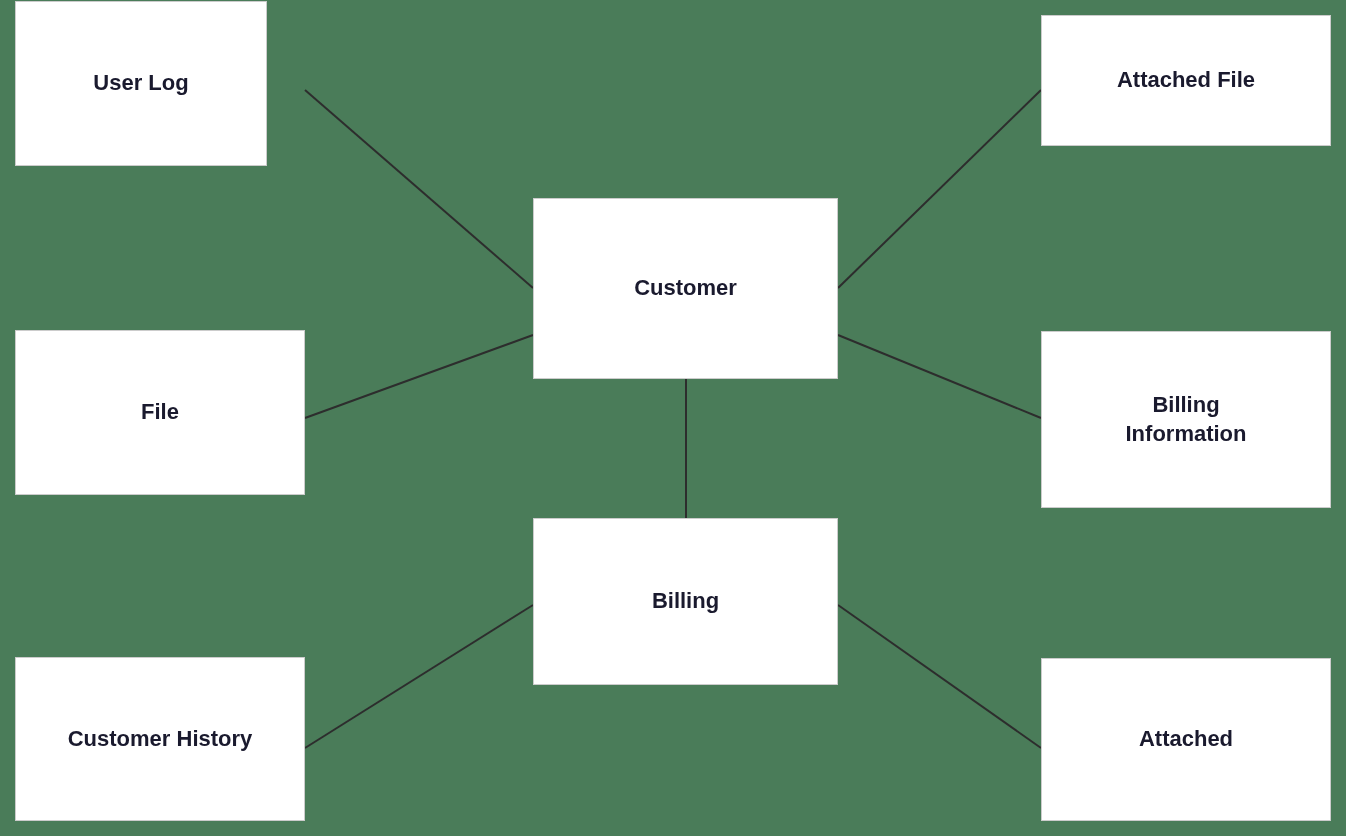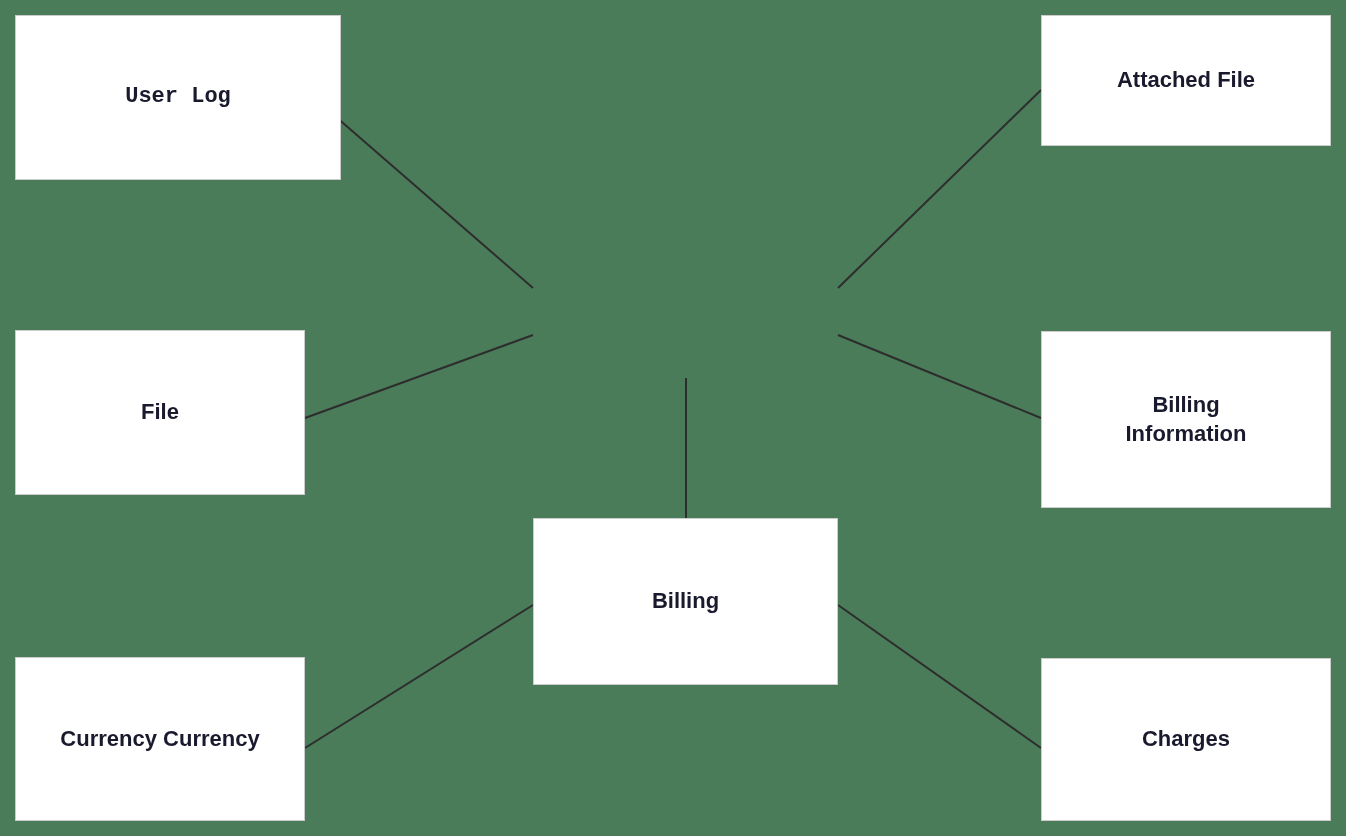--- a/index.html
+++ b/index.html
@@ -71,43 +71,46 @@
 
     <line x1="1041" y1="418" x2="838" y2="335"></line>
 
     <line x1="686" y1="378" x2="686" y2="518"></line>
 
     <line x1="305" y1="748" x2="533" y2="605"></line>
 
     <line x1="1041" y1="748" x2="838" y2="605"></line>
   </svg>
 
-  <div class="node" style="left: 15px; top: 15px; width: 326px; height: 165px; font-family: Liberation Mono, monospace;">
+  <div class="node" style="left: 15px; top: 1px; width: 252px; height: 165px;">
     <span class="node-label">User Log</span>
   </div>
 
   <div class="node" style="right: 15px; top: 15px; width: 290px; height: 131px;">
     <span class="node-label">Attached File</span>
   </div>
 
+  <div class="node" style="left: 533px; top: 198px; width: 305px; height: 181px;">
+    <span class="node-label">Customer</span>
+  </div>
 
   <div class="node" style="left: 15px; top: 330px; width: 290px; height: 165px;">
     <span class="node-label">File</span>
   </div>
 
   <div class="node" style="right: 15px; top: 331px; width: 290px; height: 177px;">
     <span class="node-label" style="white-space: pre-line;">Billing
 Information</span>
   </div>
 
   <div class="node" style="left: 533px; top: 518px; width: 305px; height: 167px;">
     <span class="node-label">Billing</span>
   </div>
 
   <div class="node" style="left: 15px; top: 657px; width: 290px; height: 164px;">
-    <span class="node-label">Currency Currency</span>
+    <span class="node-label">Customer History</span>
   </div>
 
   <div class="node" style="right: 15px; top: 658px; width: 290px; height: 163px;">
-    <span class="node-label">Charges</span>
+    <span class="node-label">Attached</span>
   </div>
 
 </div>
 
 </body></html>

